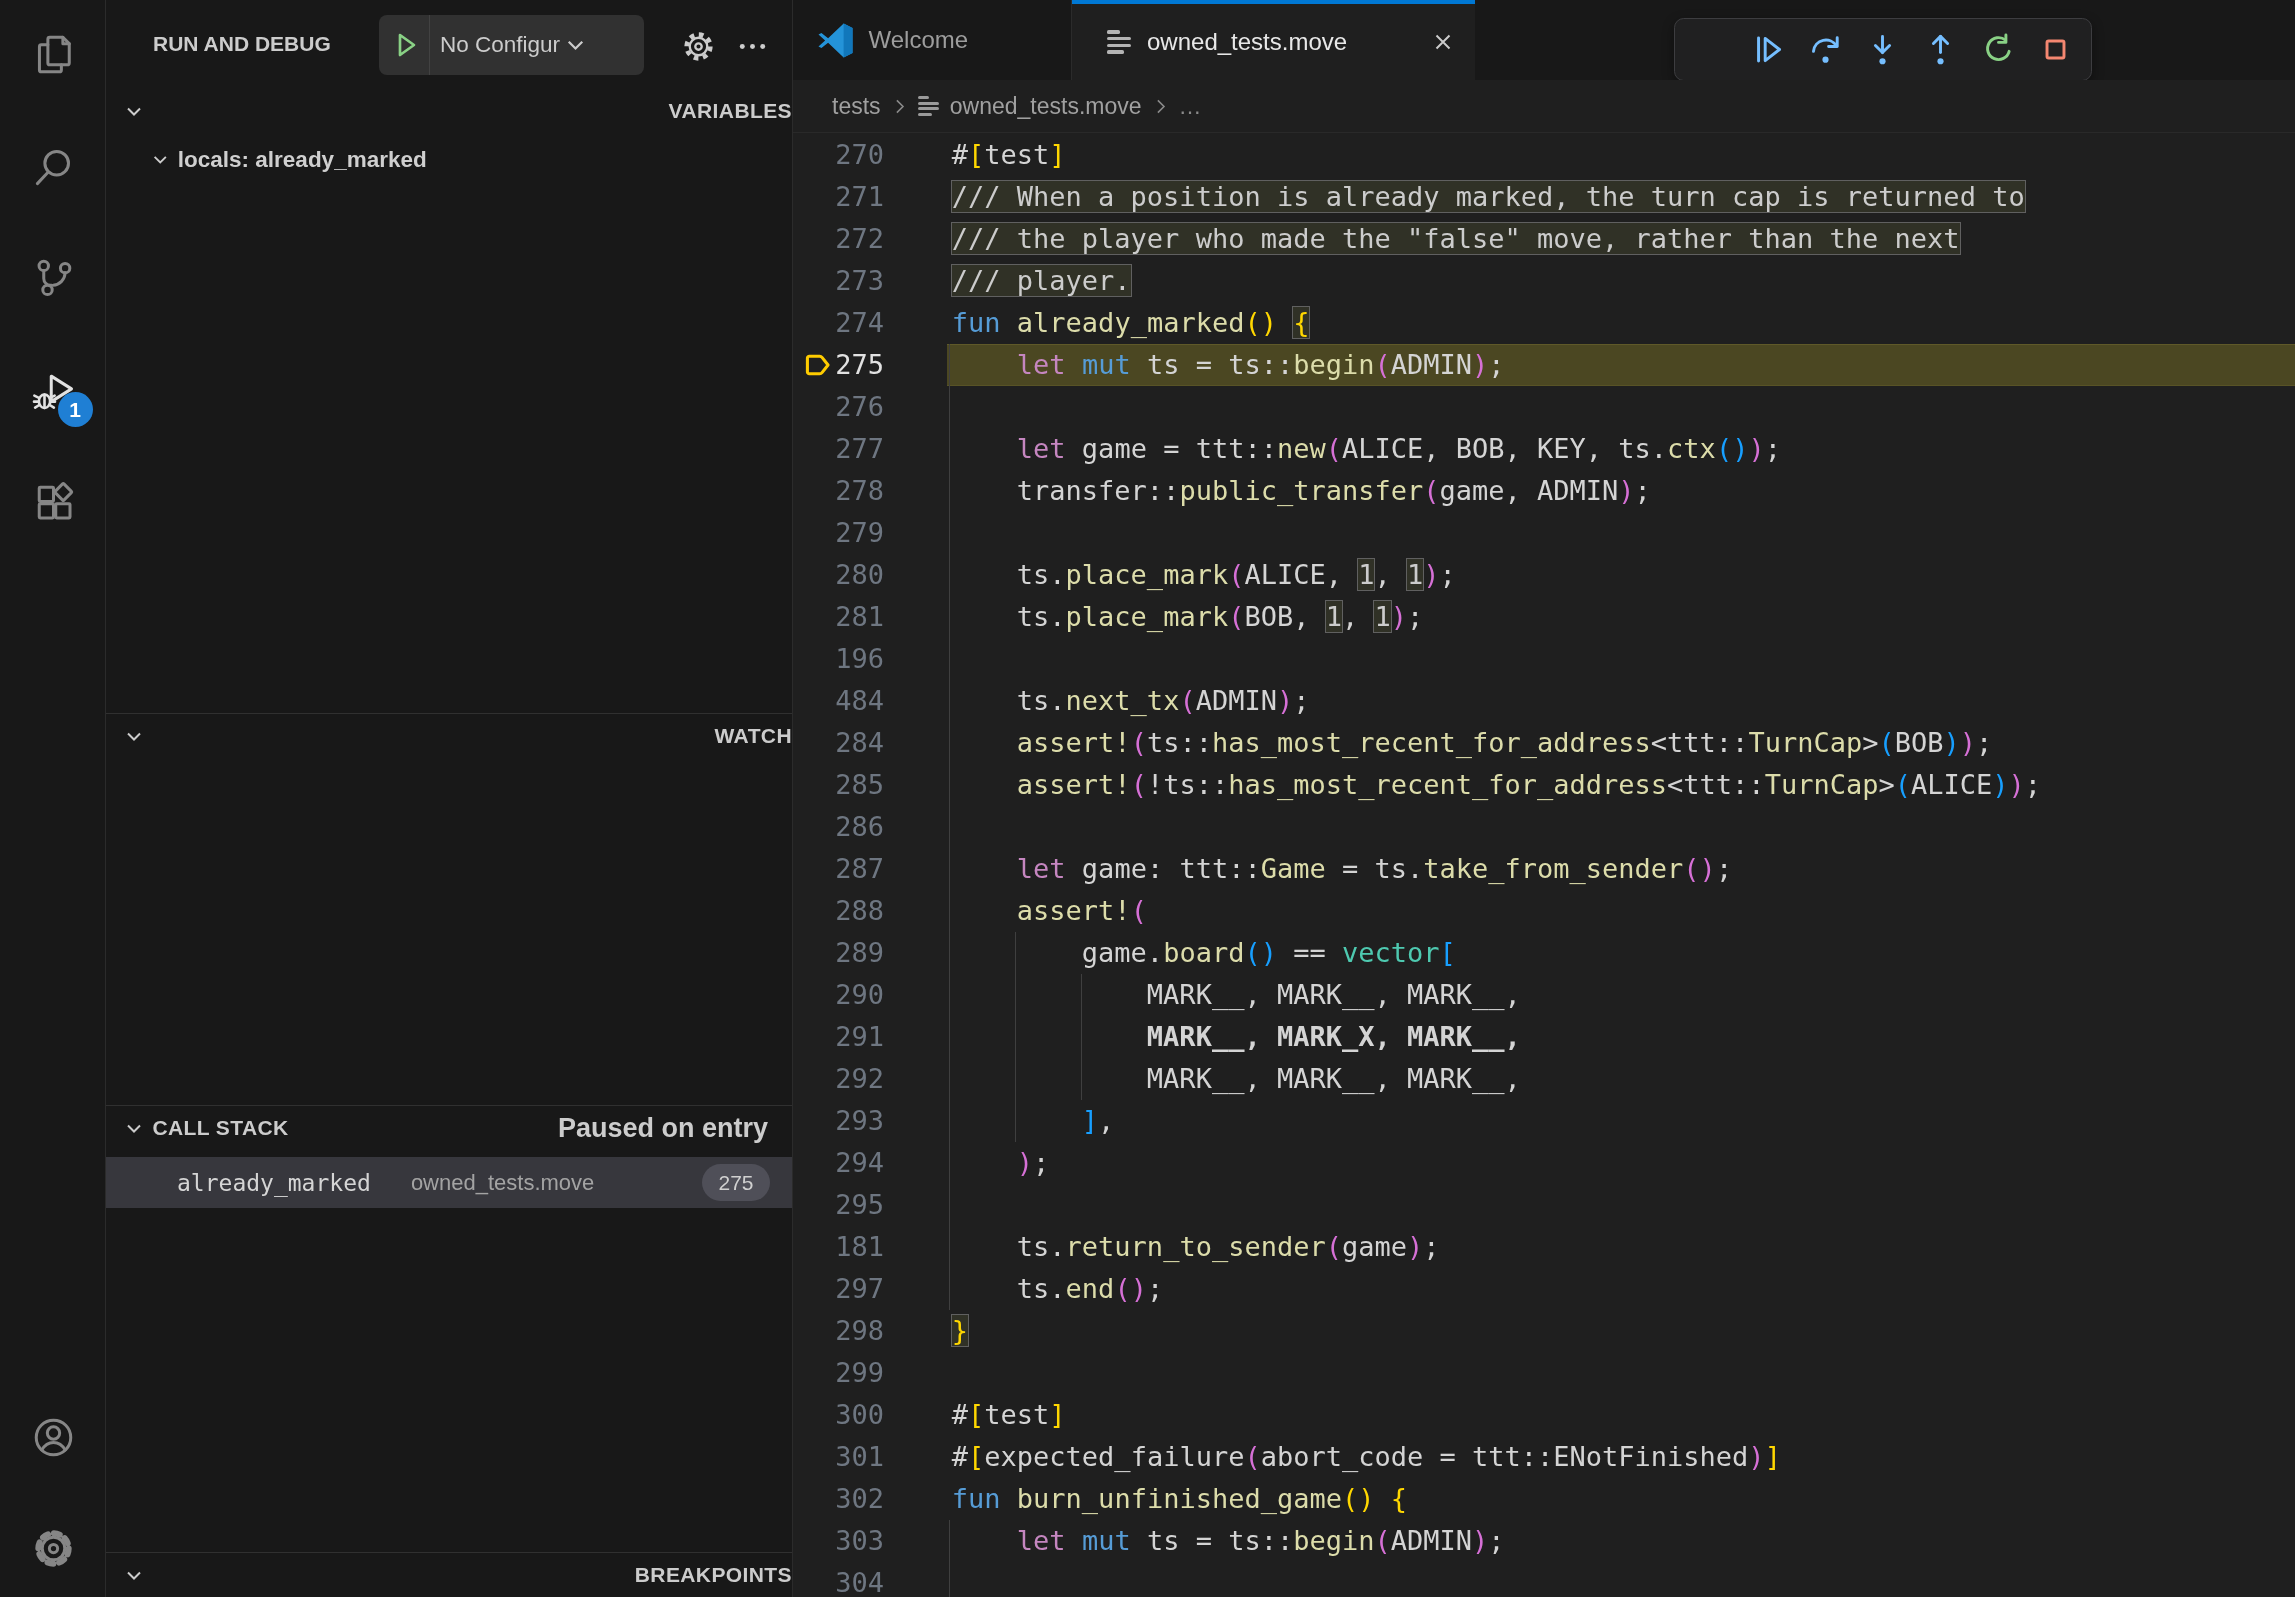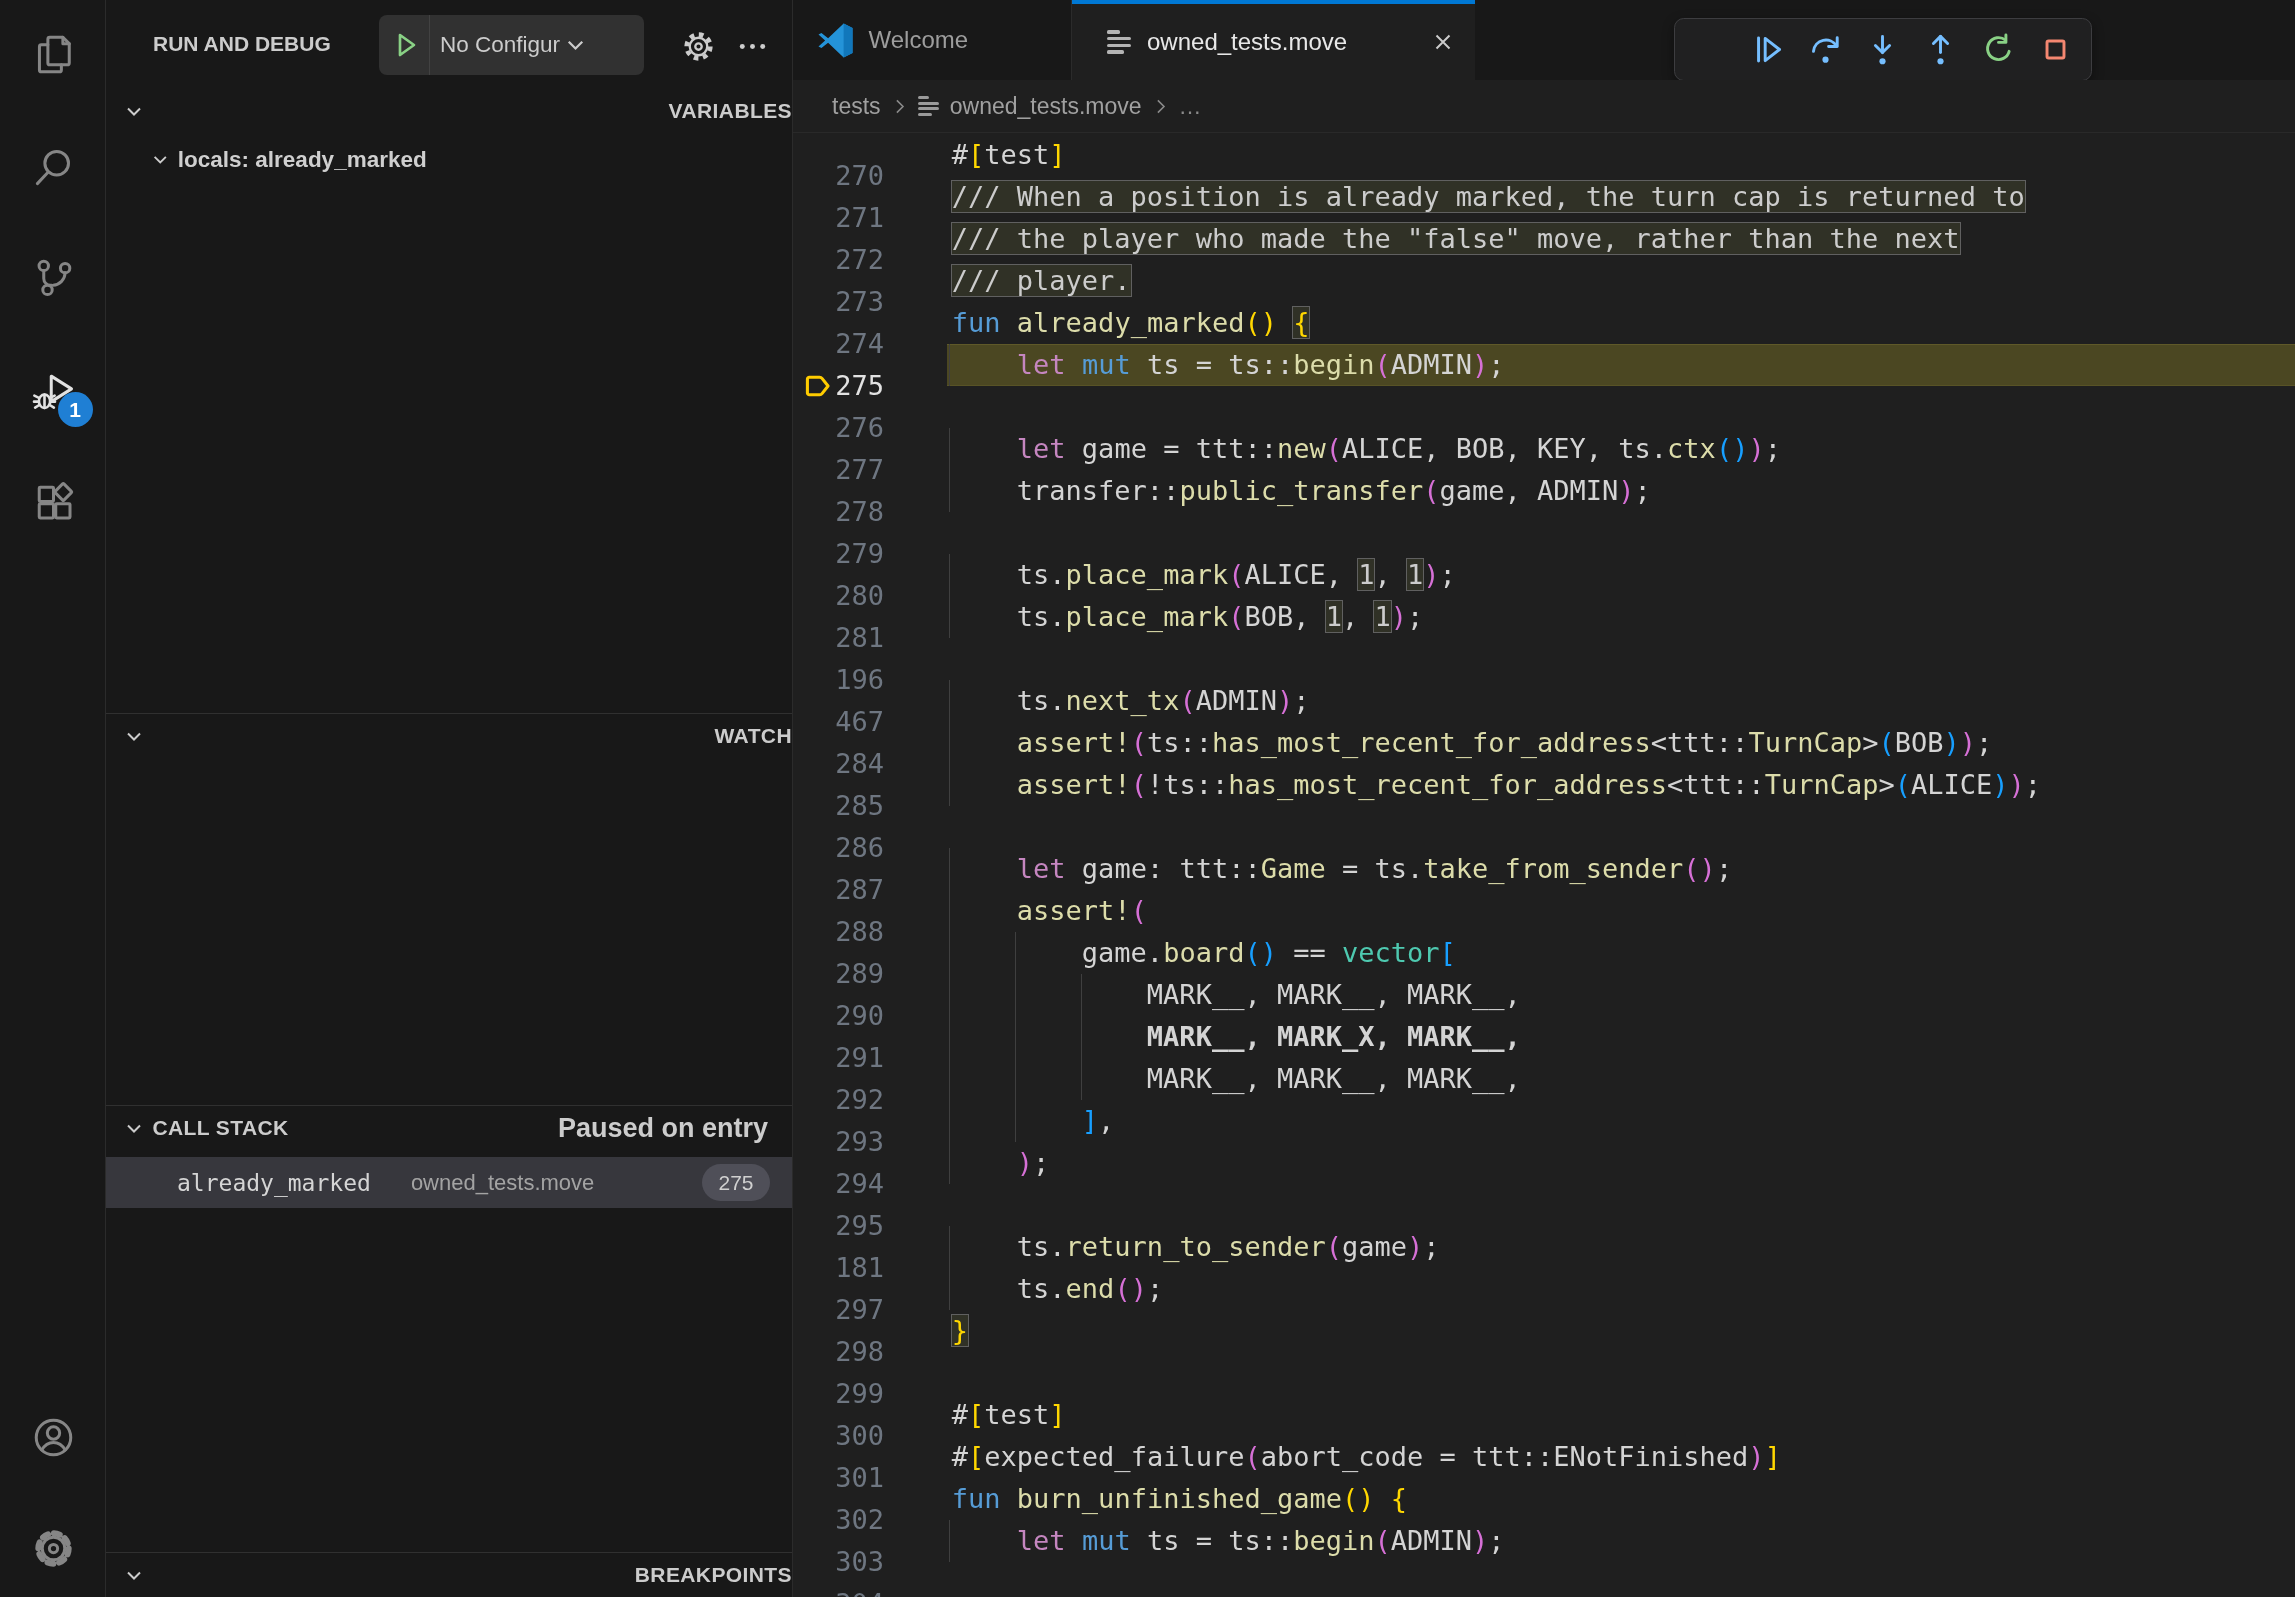--- a/index.html
+++ b/index.html
@@ -72,21 +72,21 @@
                display:flex;align-items:center;border-bottom:0.8px solid #292929;font-size:23px;color:#a0a0a0;}
   .bc-first{margin-left:39px;}
   .bc-sep{width:21px;height:21px;margin:0 8px;flex:none;}
   .bc-icon{width:22.5px;height:20px;margin-right:9.7px;display:flex;flex-direction:column;justify-content:space-between;}
   .bc-icon i{display:block;height:3.1px;background:#9a9a9a;border-radius:1.6px;}
   .bc-ellipsis{color:#8a8a8a;}
 
   
   .code{position:absolute;left:0;top:134px;width:100%;bottom:0;
         font-family:"DejaVu Sans Mono","Liberation Mono",monospace;font-size:27px;}
-  .code-row{position:relative;display:flex;height:42px;line-height:42px;align-items:center;}
+  .code-row{position:relative;display:flex;height:42px;line-height:42px;}
   .gutter{position:relative;width:154px;flex:none;color:#6e7681;}
   .gutter .ln{position:absolute;right:63px;}
   .code-row.hl .gutter .ln{color:#e2e2e2;}
   .gutter svg.pointer{position:absolute;left:9.7px;top:8px;width:31px;height:26px;}
   .content{position:relative;flex:1;white-space:pre;padding-left:4.8px;}
   .code-row.hl .content{background:#4b4722;box-shadow:inset 0 0.8px 0 rgba(220,210,90,.18),inset 0 -0.8px 0 rgba(220,210,90,.12);}
   .guide{position:absolute;top:0;bottom:0;width:0.8px;background:#3f3f3f;}
   .match{outline:1.6px solid #606060;outline-offset:0.8px;background:rgba(110,115,62,.22);}
 </style>
 </head>
@@ -394,21 +394,21 @@
           <div class="content"><i class="guide" style="left: 2.4px;"></i><span style="color: rgb(212, 212, 212);">    ts.</span><span style="color: rgb(220, 220, 170);">place_mark</span><span style="color: rgb(214, 112, 214);">(</span><span style="color: rgb(212, 212, 212);">BOB, </span><span class="match">1</span><span style="color: rgb(212, 212, 212);">, </span><span class="match">1</span><span style="color: rgb(214, 112, 214);">)</span><span style="color: rgb(212, 212, 212);">;</span></div>
         </div>
         <div class="code-row">
           <div class="gutter">
             <span class="ln">196</span>
           </div>
           <div class="content"><i class="guide" style="left: 2.4px;"></i></div>
         </div>
         <div class="code-row">
           <div class="gutter">
-            <span class="ln">467</span>
+            <span class="ln">484</span>
           </div>
           <div class="content"><i class="guide" style="left: 2.4px;"></i><span style="color: rgb(212, 212, 212);">    ts.</span><span style="color: rgb(220, 220, 170);">next_tx</span><span style="color: rgb(214, 112, 214);">(</span><span style="color: rgb(212, 212, 212);">ADMIN</span><span style="color: rgb(214, 112, 214);">)</span><span style="color: rgb(212, 212, 212);">;</span></div>
         </div>
         <div class="code-row">
           <div class="gutter">
             <span class="ln">284</span>
           </div>
           <div class="content"><i class="guide" style="left: 2.4px;"></i><span style="color: rgb(212, 212, 212);">    </span><span style="color: rgb(220, 220, 170);">assert!</span><span style="color: rgb(214, 112, 214);">(</span><span style="color: rgb(212, 212, 212);">ts::</span><span style="color: rgb(220, 220, 170);">has_most_recent_for_address</span><span style="color: rgb(212, 212, 212);">&lt;ttt::</span><span style="color: rgb(220, 220, 170);">TurnCap</span><span style="color: rgb(212, 212, 212);">&gt;</span><span style="color: rgb(23, 159, 255);">(</span><span style="color: rgb(212, 212, 212);">BOB</span><span style="color: rgb(23, 159, 255);">)</span><span style="color: rgb(214, 112, 214);">)</span><span style="color: rgb(212, 212, 212);">;</span></div>
         </div>
         <div class="code-row">

